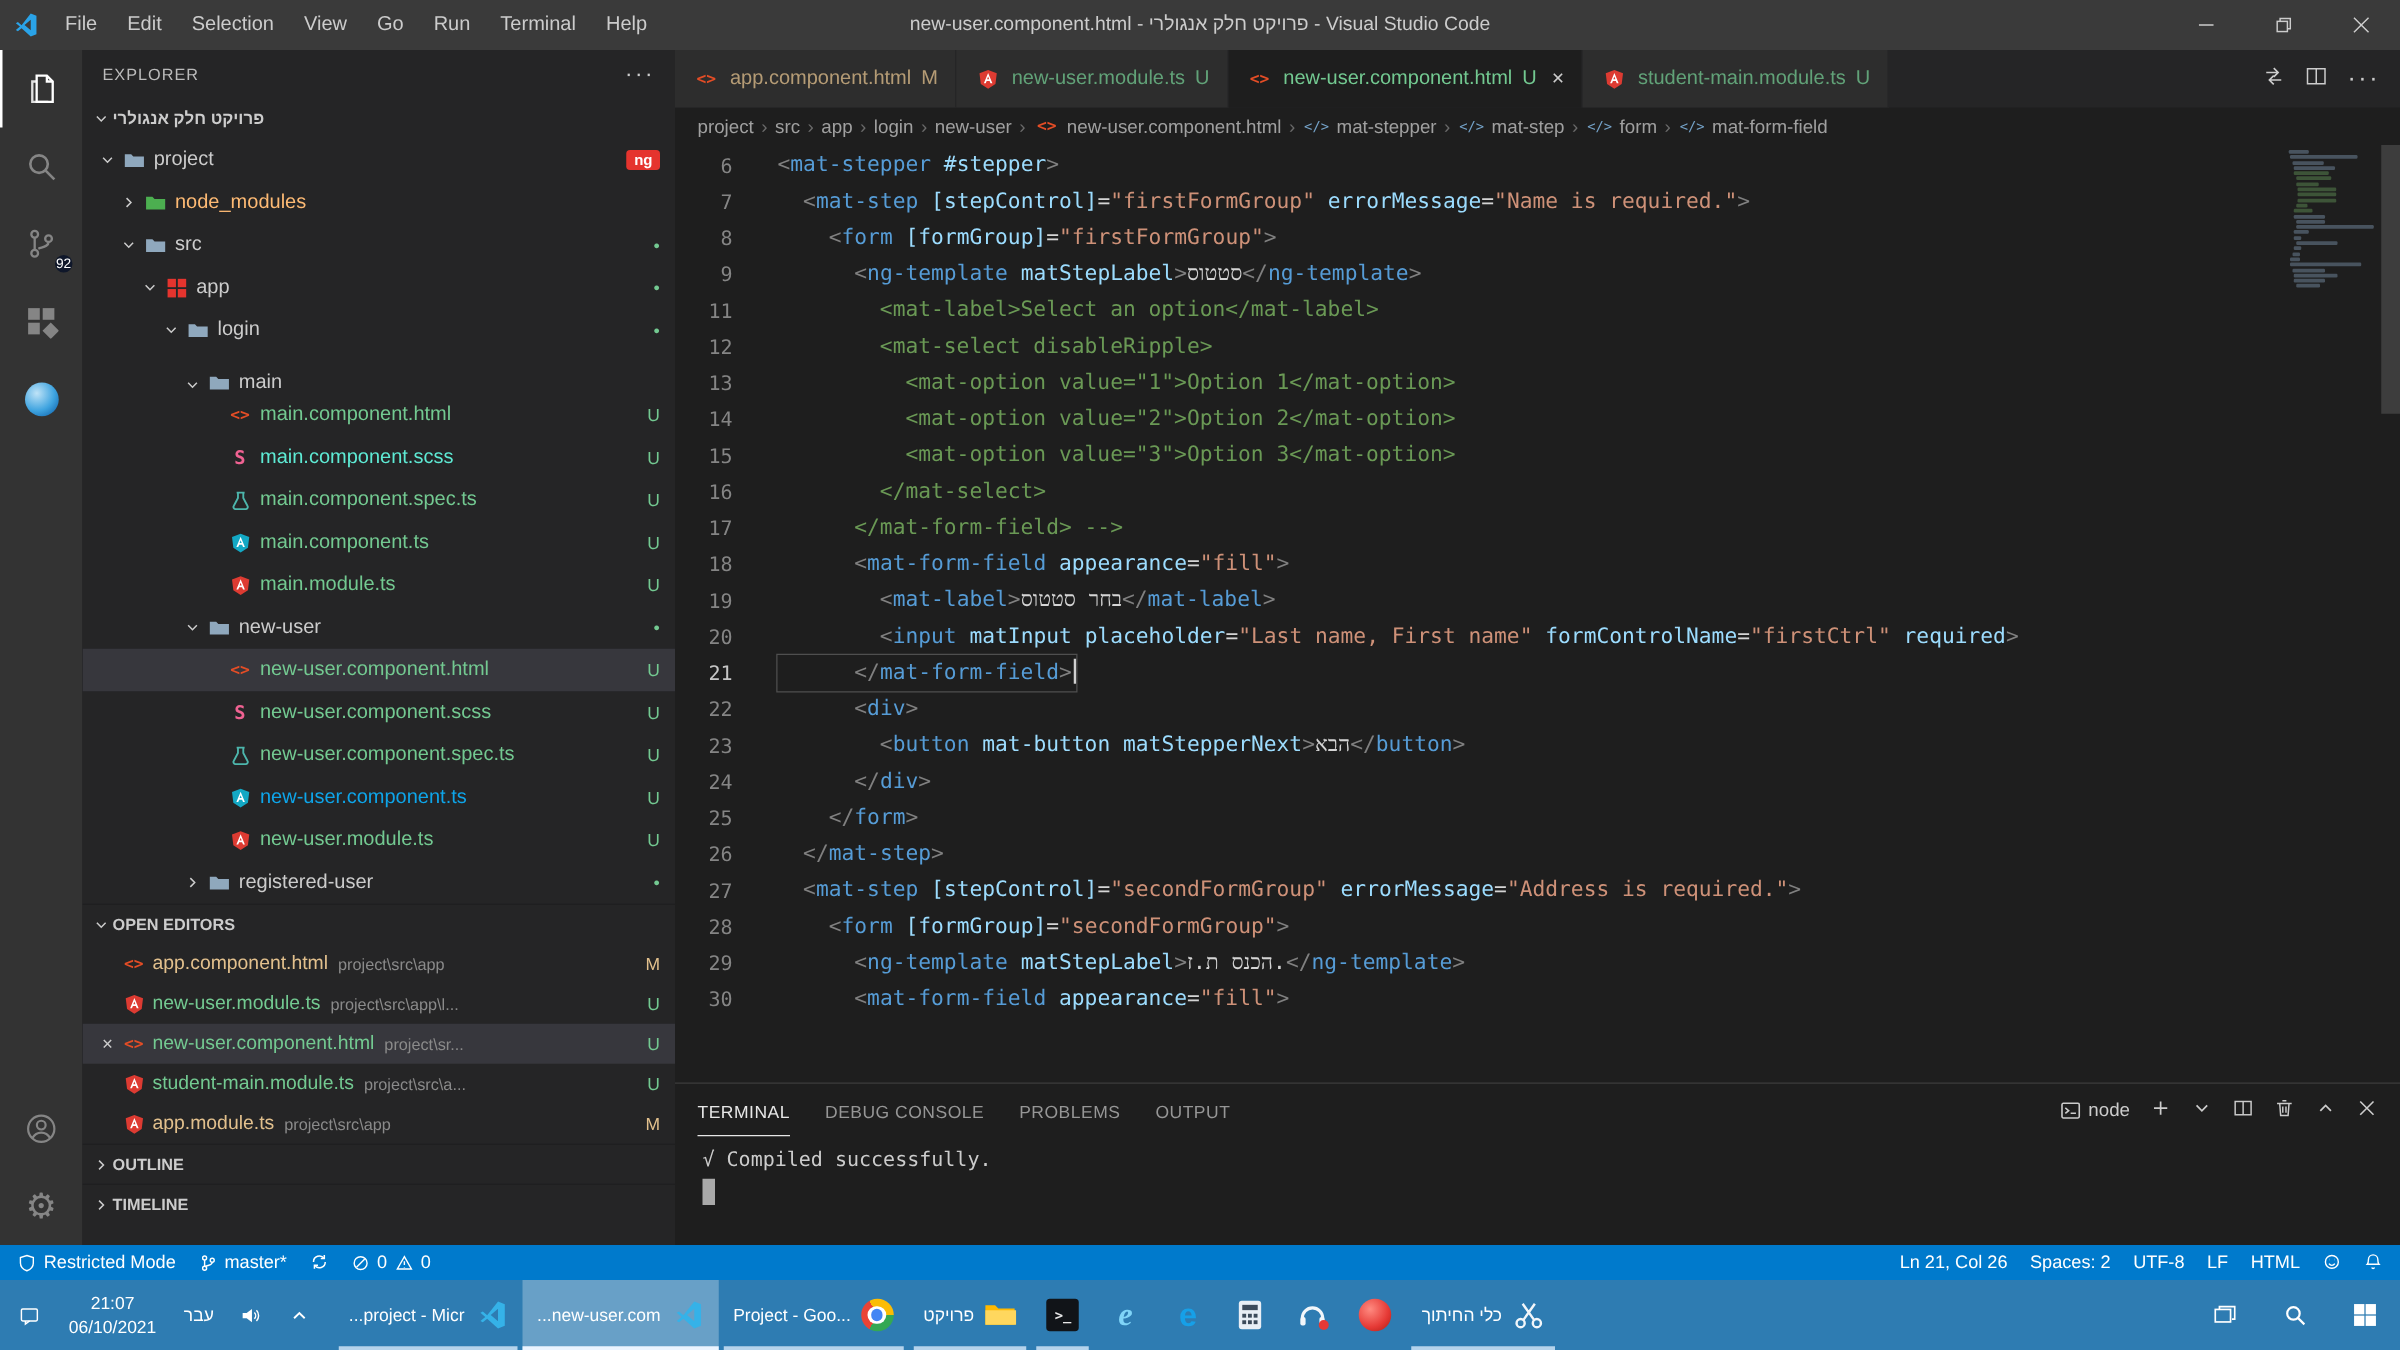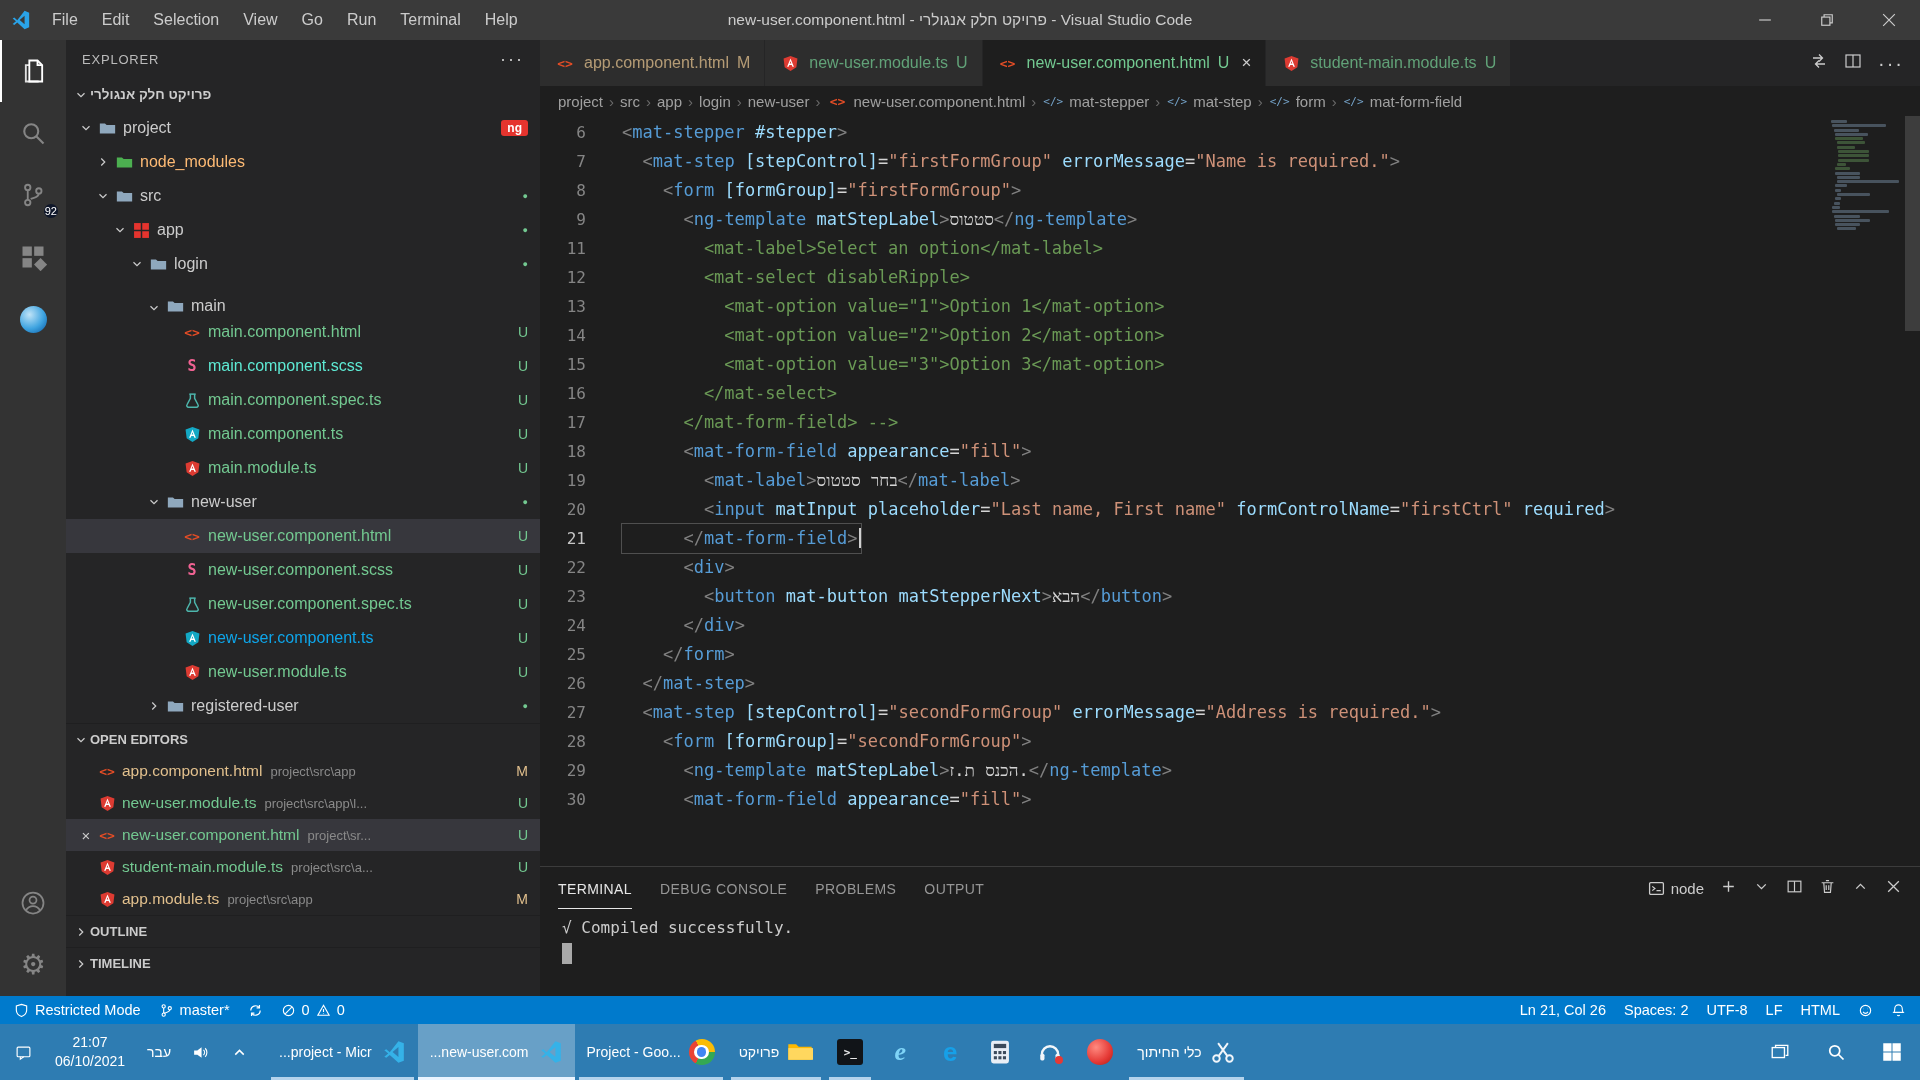--- a/index.html
+++ b/index.html
@@ -96,21 +96,21 @@
   .ptab.active { color:#e7e7e7; border-bottom-color:#e7e7e7; }
   .panel-actions { margin-left:auto; display:flex; align-items:center; gap:16px; color:#cccccc; font-size:15px; }
   .panel-actions svg { width:17px; height:17px; }
   .shell-chip { display:flex; align-items:center; gap:6px; }
   .term { padding:6px 0 0 22px; font-family:"DejaVu Sans Mono",monospace; font-size:16px; color:#cccccc; }
   .term-line { line-height:25px; white-space:pre; }
   .term-cursor { display:block; width:10px; height:21px; background:#a9a9a9; margin-top:3px; }
 
   
   .statusbar { height:28px; background:#007acc; color:#ffffff; display:flex; align-items:center; font-size:14.5px; padding:0 14px; flex:0 0 auto; }
-  .sb-left, .sb-right { display:flex; align-items:flex-end; gap:18px; }
+  .sb-left, .sb-right { display:flex; align-items:flex-start; gap:18px; }
   .sb-right { margin-left:auto; }
   .sb-item { display:flex; align-items:center; gap:6px; white-space:nowrap; }
   .sb-item svg { width:15px; height:15px; }
 
   
   .taskbar { height:56px; background:#2e7cb2; display:flex; align-items:stretch; color:#ffffff; flex:0 0 auto; }
   .tray-left { display:flex; align-items:center; gap:4px; padding-left:6px; }
   .tray-btn { height:56px; display:flex; align-items:center; justify-content:center; padding:0 9px; }
   .tray-btn svg { width:17px; height:17px; }
   .clock { display:flex; flex-direction:column; align-items:center; justify-content:center; font-size:14px; line-height:1.35; padding:0 10px; }

